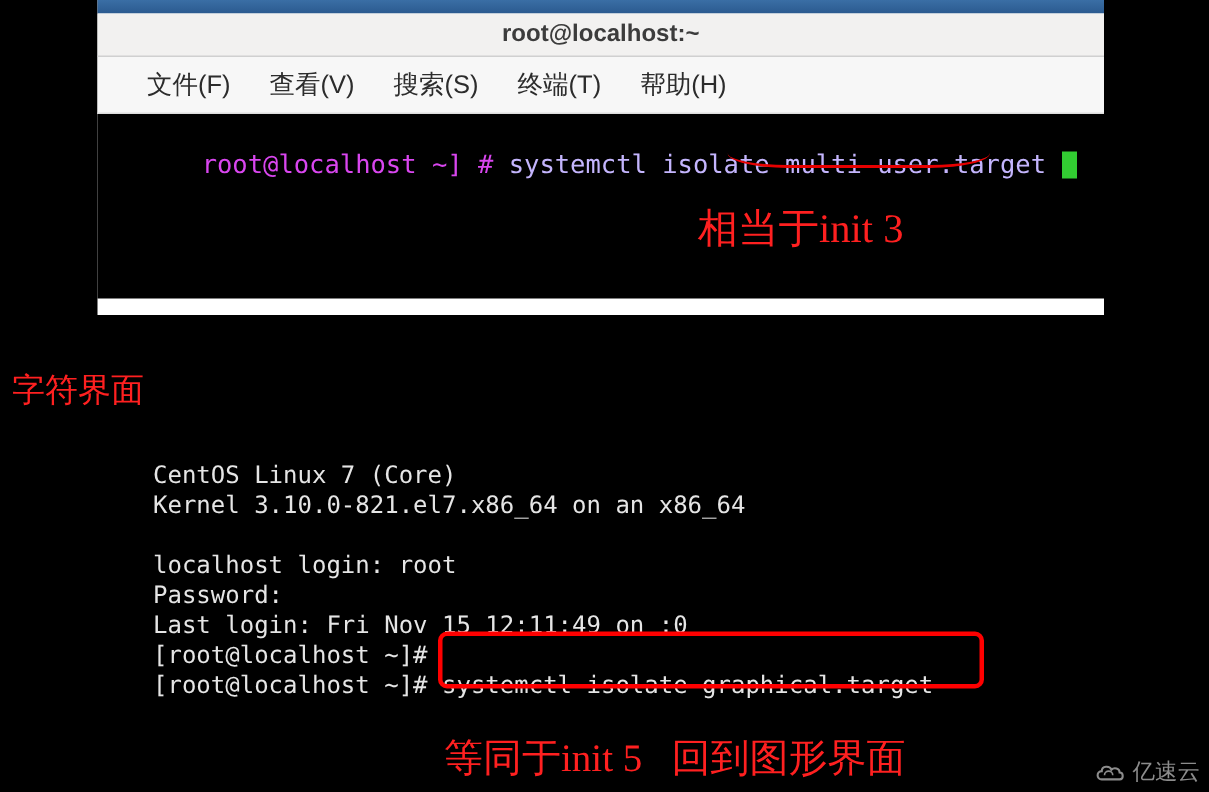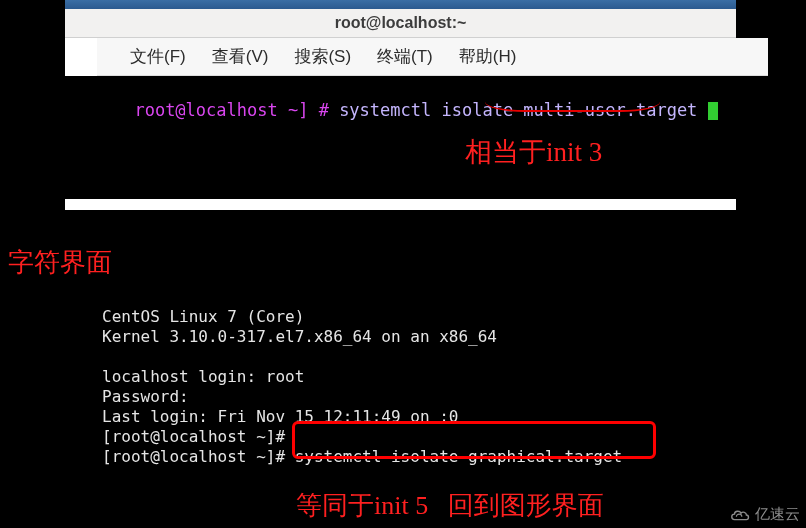--- a/index.html
+++ b/index.html
@@ -39,21 +39,20 @@
       font-weight: bold;
     }
     .menu-bar {
       width: 100%;
       height: 38px;
       background: #f7f7f7;
       display: flex;
       align-items: center;
       padding-left: 20px;
       border-bottom: 1px solid #ddd;
-      margin-left: 32px;
     }
     .menu-item {
       font-size: 17px;
       color: #2c2c2c;
       padding: 0 13px;
       cursor: pointer;
     }
     .terminal-area-1 {
       width: 100%;
       height: 123px;
@@ -98,21 +97,21 @@
       top: 225px;
       width: 806px;
       height: 303px;
       background: #000;
     }
     .char-ui-label {
       position: absolute;
       left: 8px;
       top: 20px;
       color: #ff2020;
-      font-size: 26px;
+      font-size: 22px;
       font-family: "KaiTi", "SimSun", serif;
     }
     .console-text {
       position: absolute;
       left: 102px;
       top: 62px;
       font-family: "DejaVu Sans Mono", monospace;
       font-size: 16px;
       color: #e5e5e5;
       line-height: 20px;
@@ -173,21 +172,21 @@
     </div>
     <div class="underline-red"></div>
     <div class="annotation-1">相当于init 3</div>
   </div>
 </div>
 
 <div class="bottom-section">
   <div class="char-ui-label">字符界面</div>
   <div class="console-text">
 <span>CentOS Linux 7 (Core)</span>
-<span>Kernel 3.10.0-317.el7.x86_64 on an x86_64</span>
+<span>Kernel 3.10.0-821.el7.x86_64 on an x86_64</span>
 <span></span>
 <span>localhost login: root</span>
 <span>Password:</span>
 <span>Last login: Fri Nov 15 12:11:49 on :0</span>
 <span>[root@localhost ~]#</span>
 <span>[root@localhost ~]# systemctl isolate graphical.target</span></div>
   <div class="red-box"></div>
   <div class="annotation-2">等同于init 5   回到图形界面</div>
   <div class="watermark">
     <svg class="wm-icon" viewBox="0 0 24 14">

